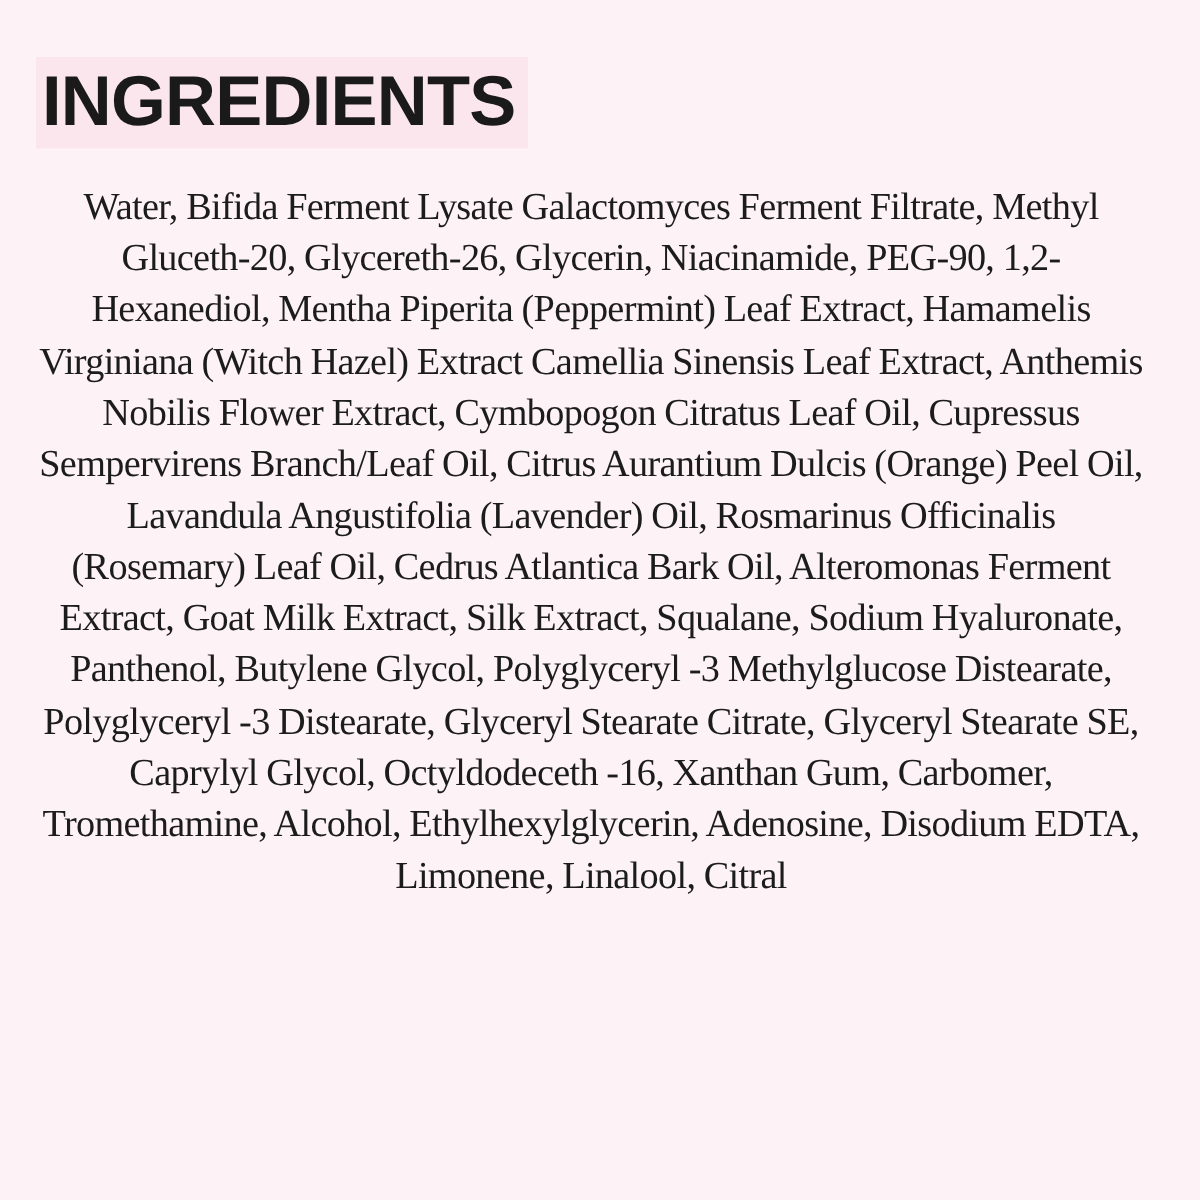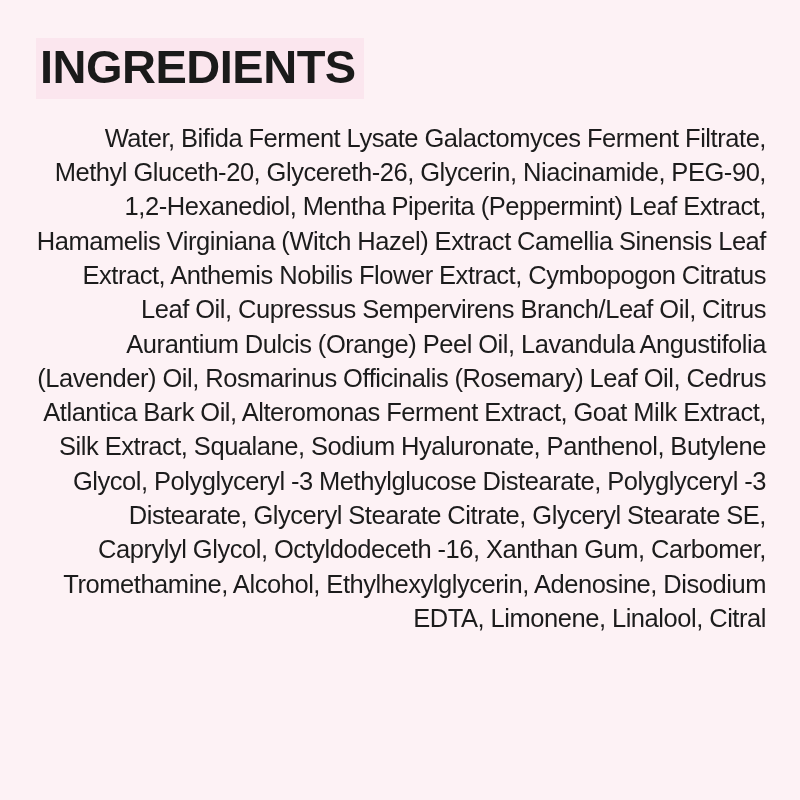--- a/index.html
+++ b/index.html
@@ -11,21 +11,21 @@
     height: 800px;
     background: #fdf2f5;
     font-family: "Liberation Sans", sans-serif;
     overflow: hidden;
   }
   .page {
     position: relative;
     width: 800px;
     height: 800px;
     box-sizing: border-box;
-    padding: 38px 34px 0 36px;
+    padding: 38px 34px 0 24px;
     background: #fdf2f5;
   }
   .title-wrap {
     display: block;
     margin: 0 0 22px 0;
   }
   .title {
     display: inline-block;
     font-size: 47px;
     font-weight: bold;
@@ -38,22 +38,22 @@
     font-family: "Liberation Sans", sans-serif;
   }
   .body-text {
     font-size: 25.5px;
     line-height: 1.345;
     color: #1c1c1c;
     letter-spacing: -0.45px;
     word-spacing: -0.3px;
     max-width: 740px;
     margin: 0;
-    font-family: Liberation Sans, sans-serif;
-    text-align: right;
+    font-family: Liberation Serif, serif;
+    text-align: center;
     hyphens: none;
   }
 </style>
 </head>
 <body>
 
 <div class="page">
   <div class="title-wrap">
     <h1 class="title">INGREDIENTS</h1>
   </div>

